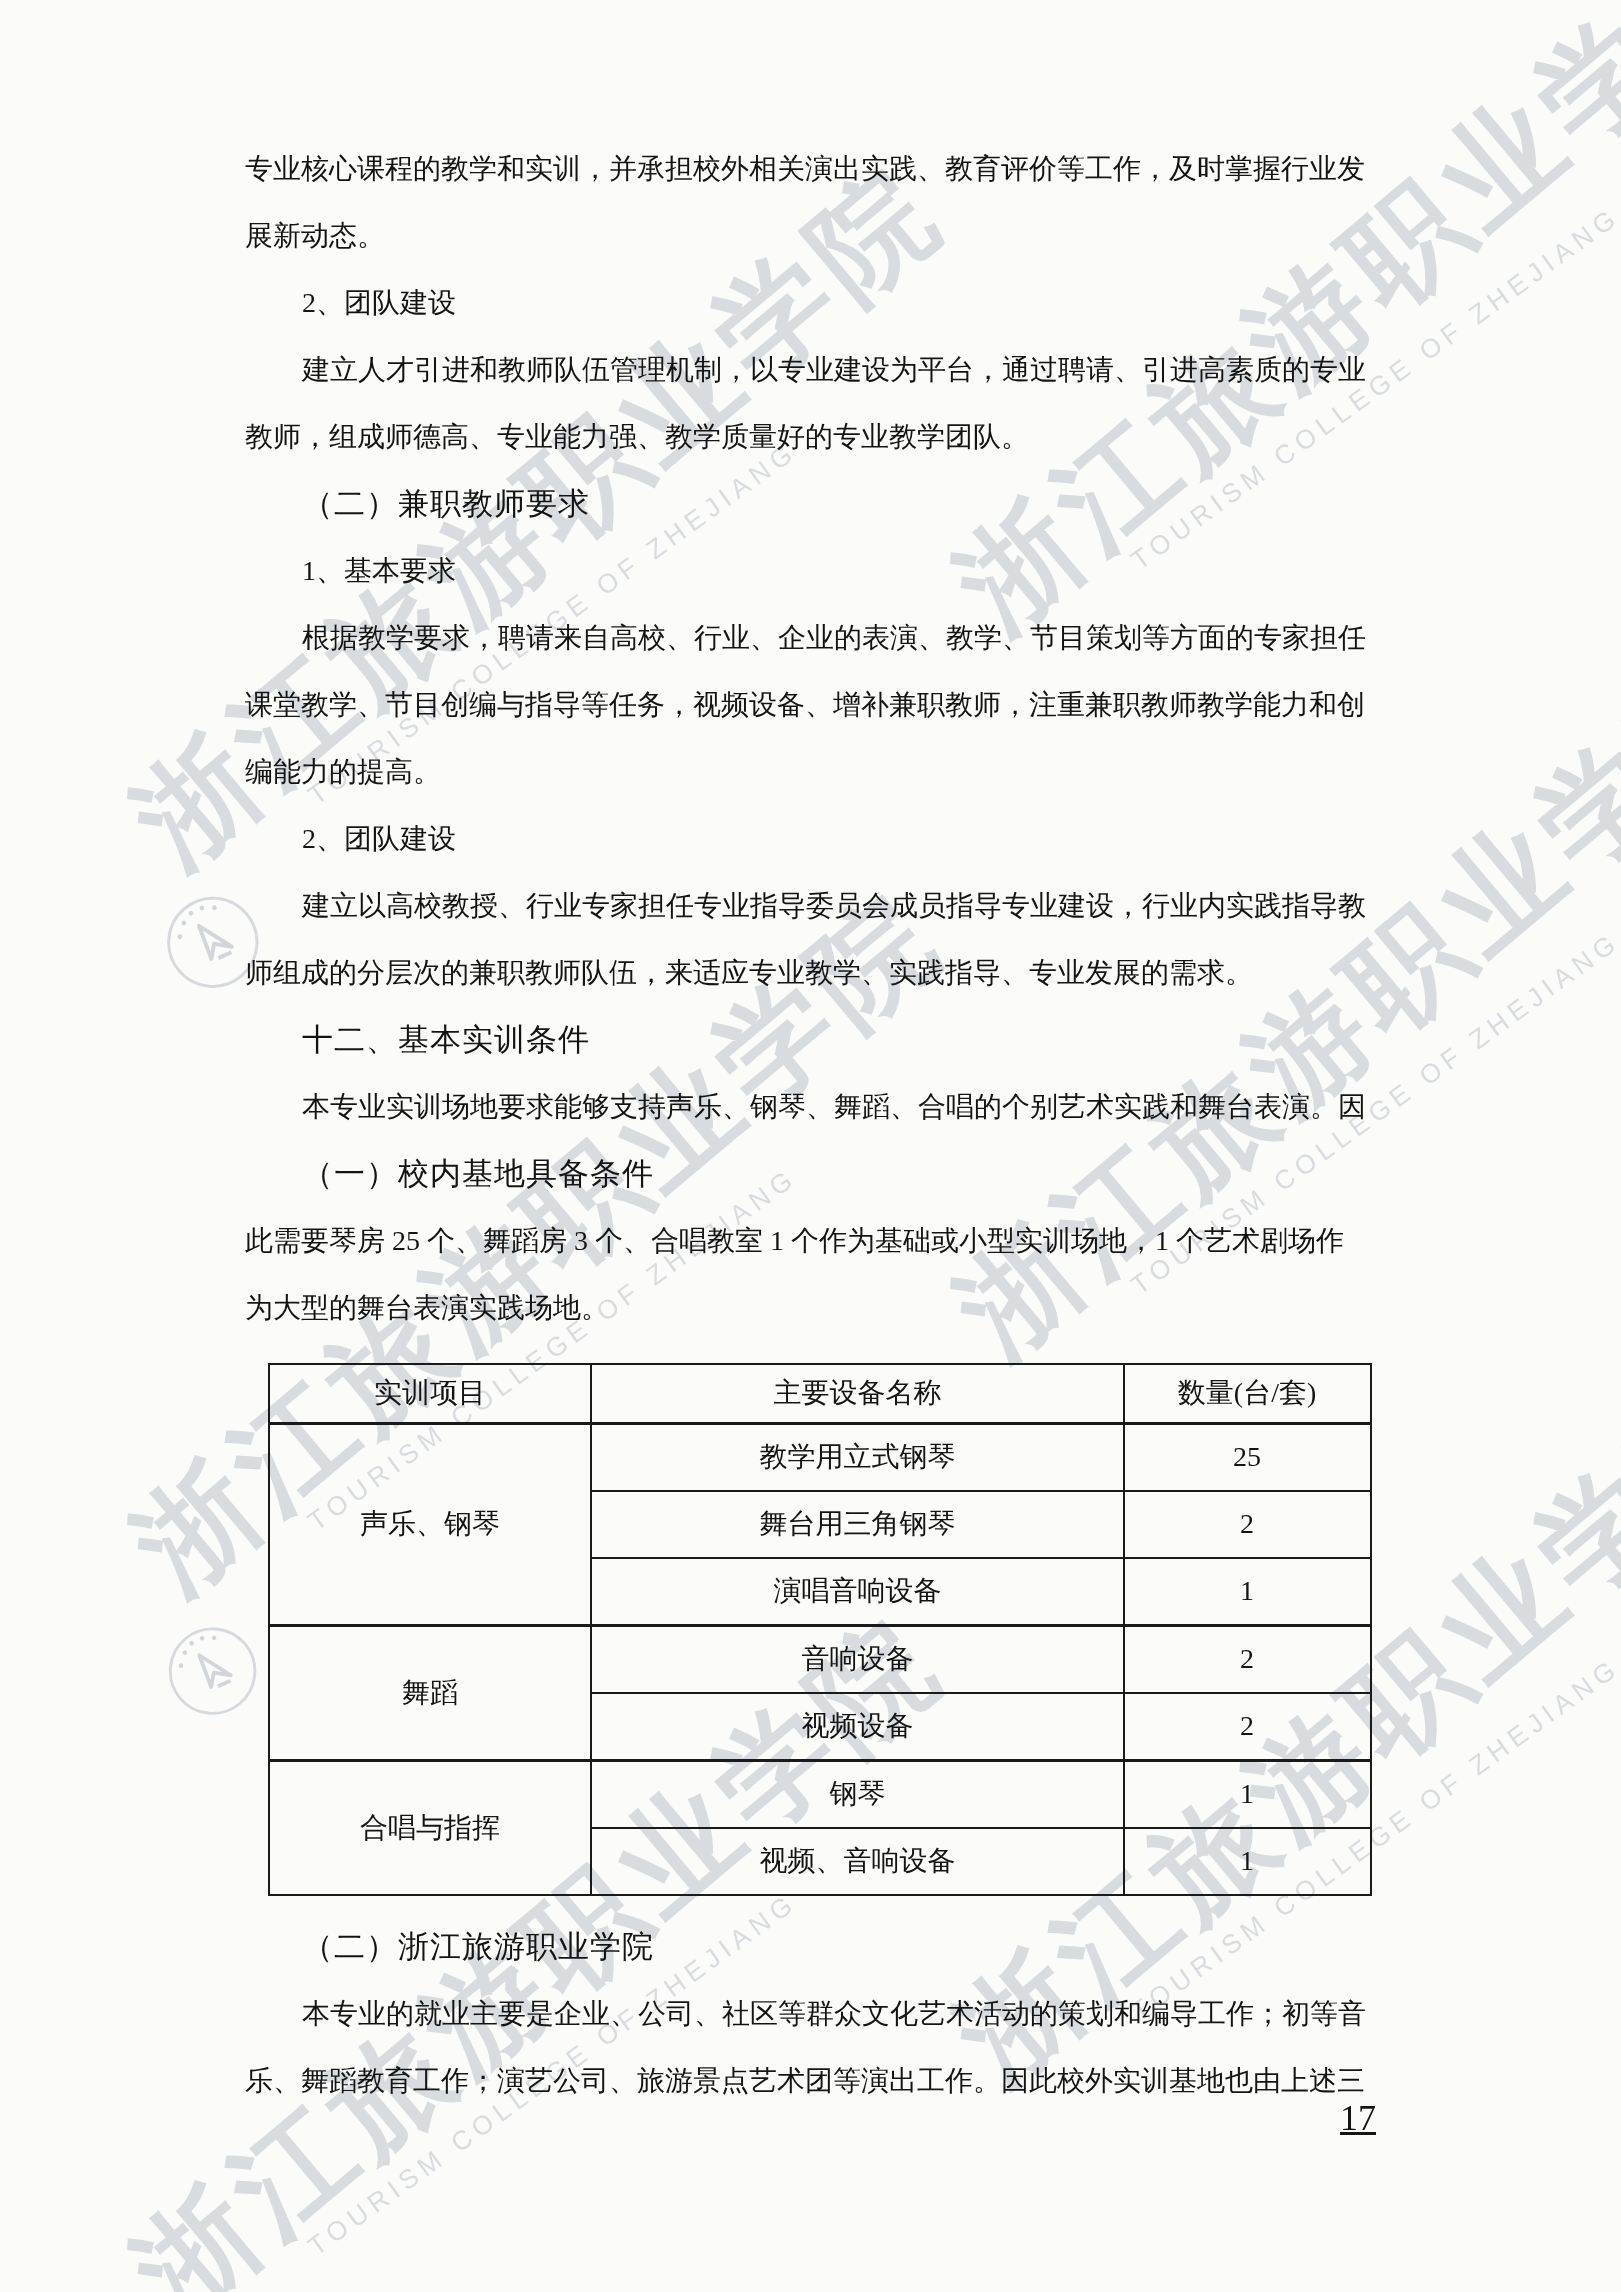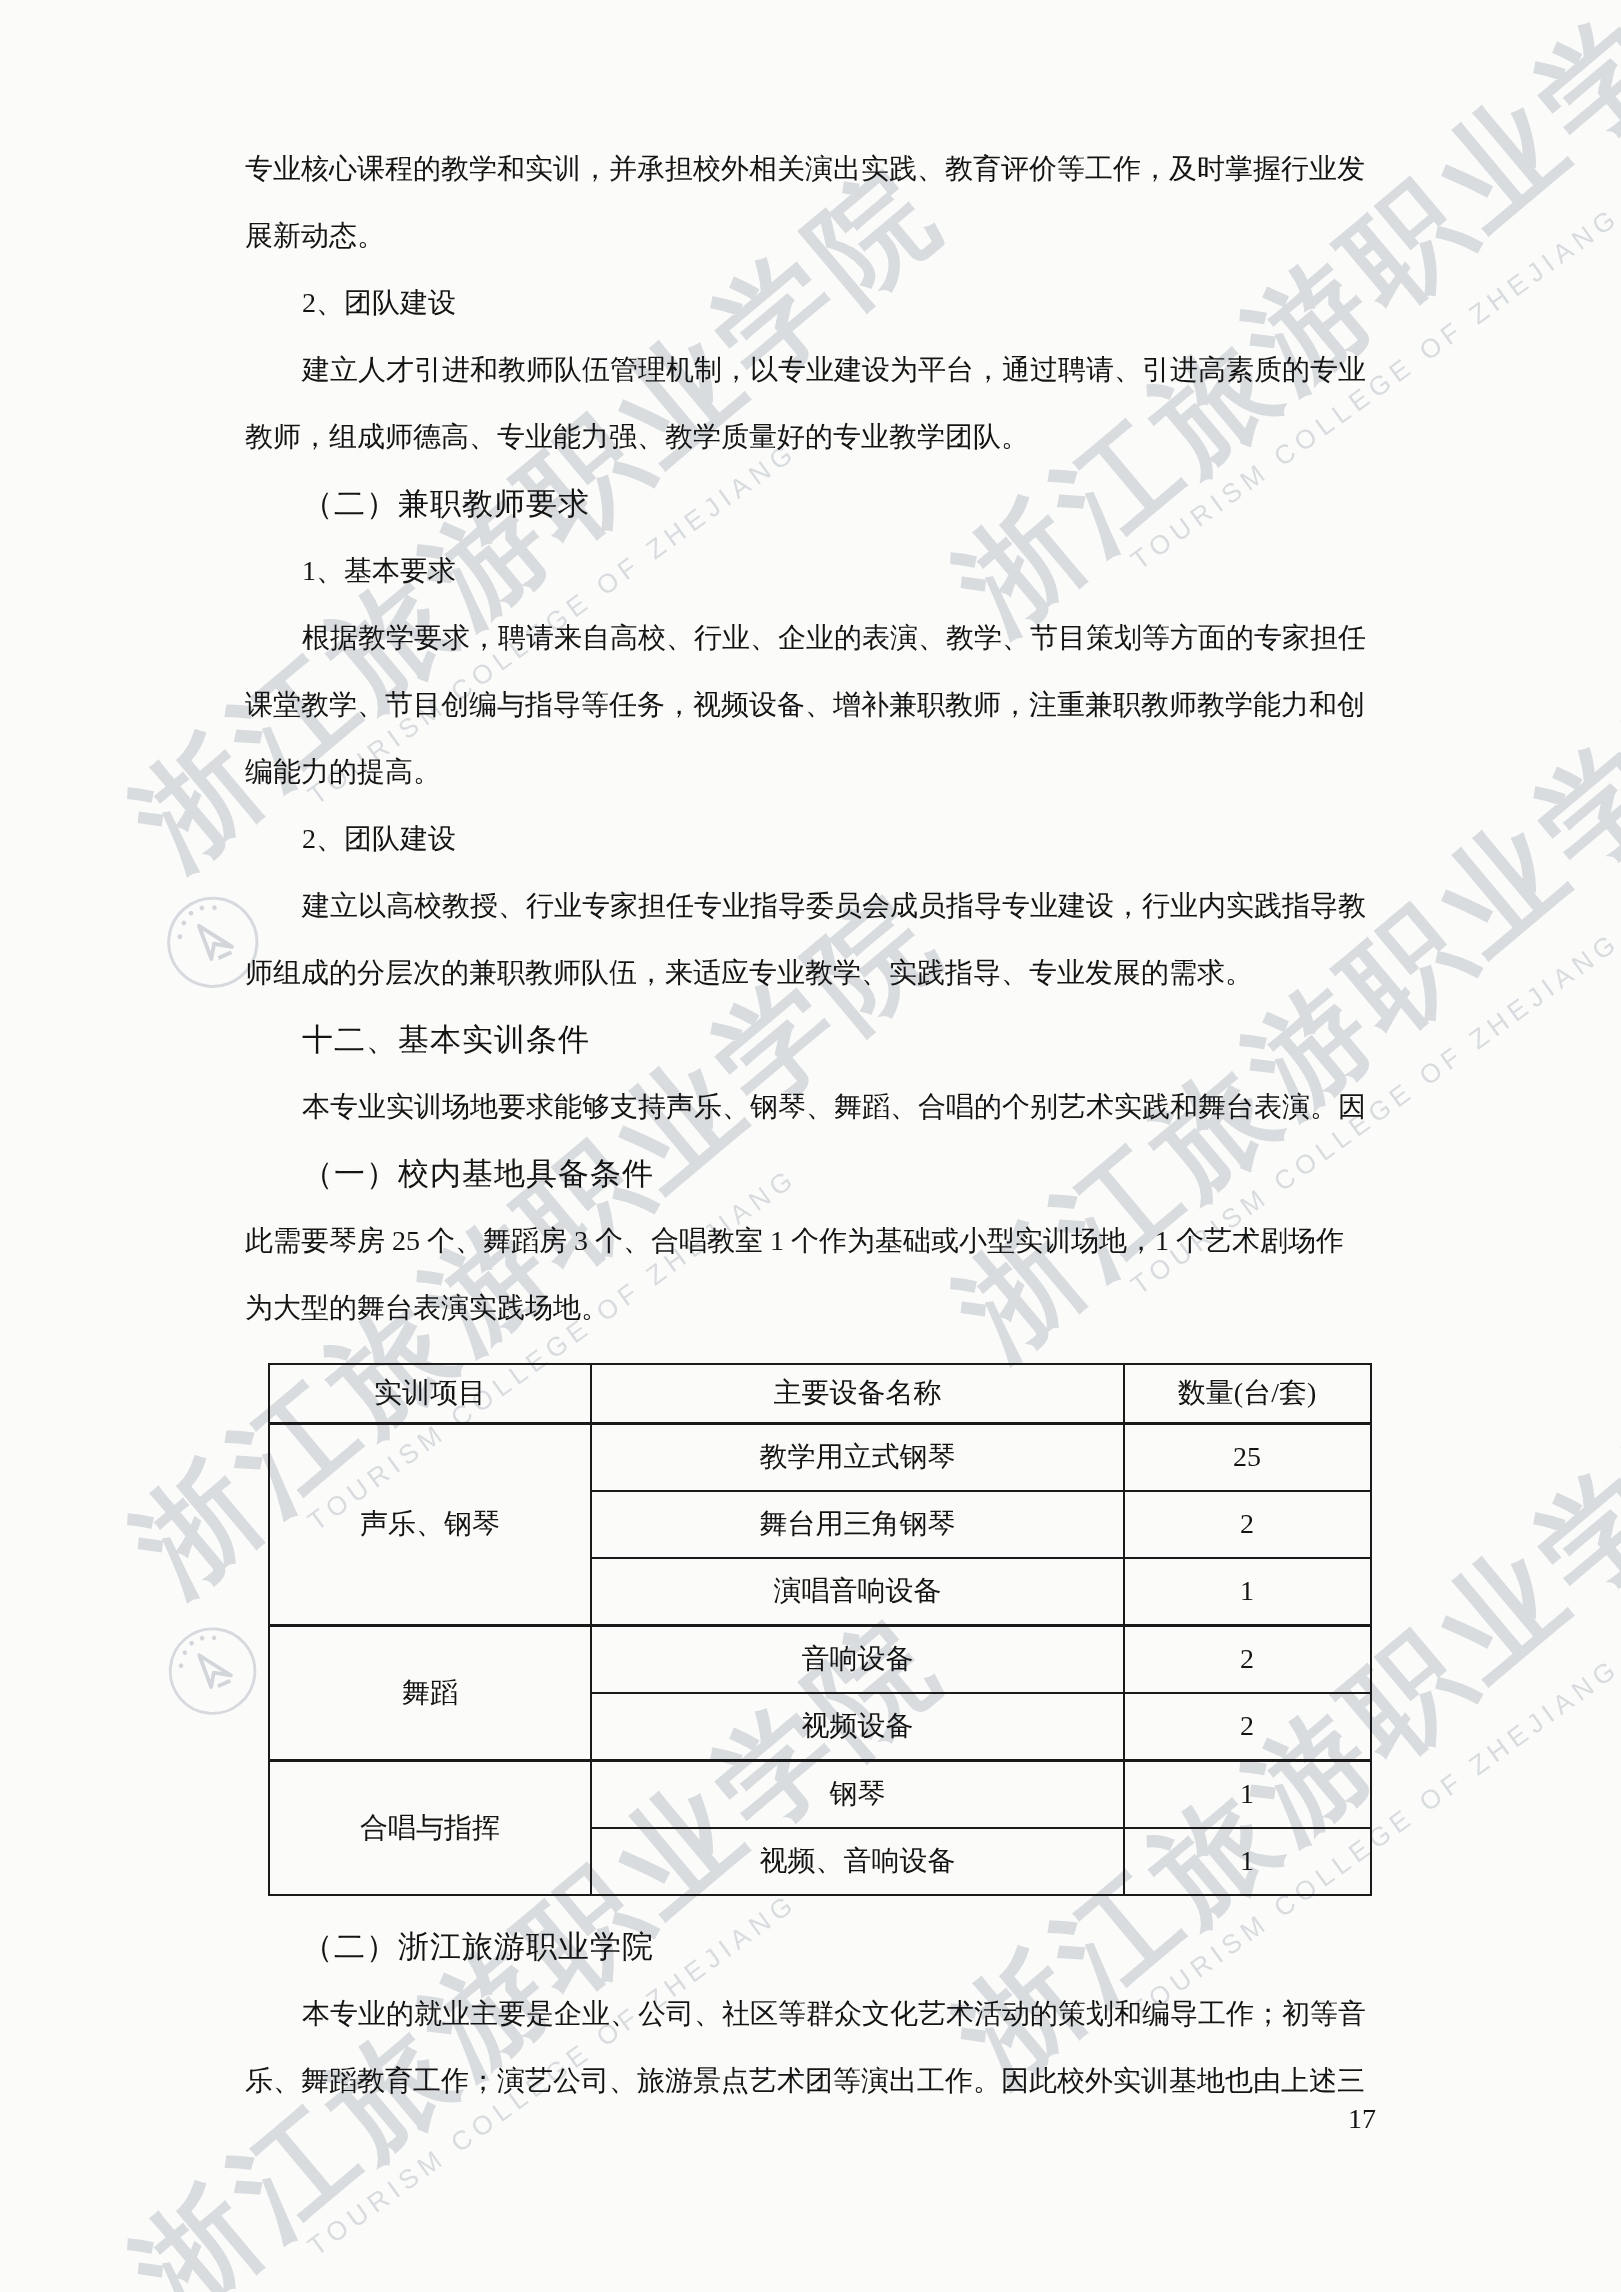--- a/index.html
+++ b/index.html
@@ -76,22 +76,23 @@
     border-bottom:3.9px solid #1a1a1a;
   }
   table.facilities tbody td{height:65px;}
   table.facilities tr.grp > td{border-top:3.9px solid #1a1a1a;}
   .after-tbl{margin-top:17.6px;}
 
   .pageno{
     position:absolute;
     top:2099px;right:245px;
     z-index:1;
-    font-size:28px;
+    font-size:36px;
     line-height:39px;
+    text-decoration:underline;
   }
 </style>
 </head>
 <body>
 
 <div class="page">
 
   <div class="wm-layer">
     <div class="wm" style="left:549px;top:529px">
       <span class="wm-seal">

